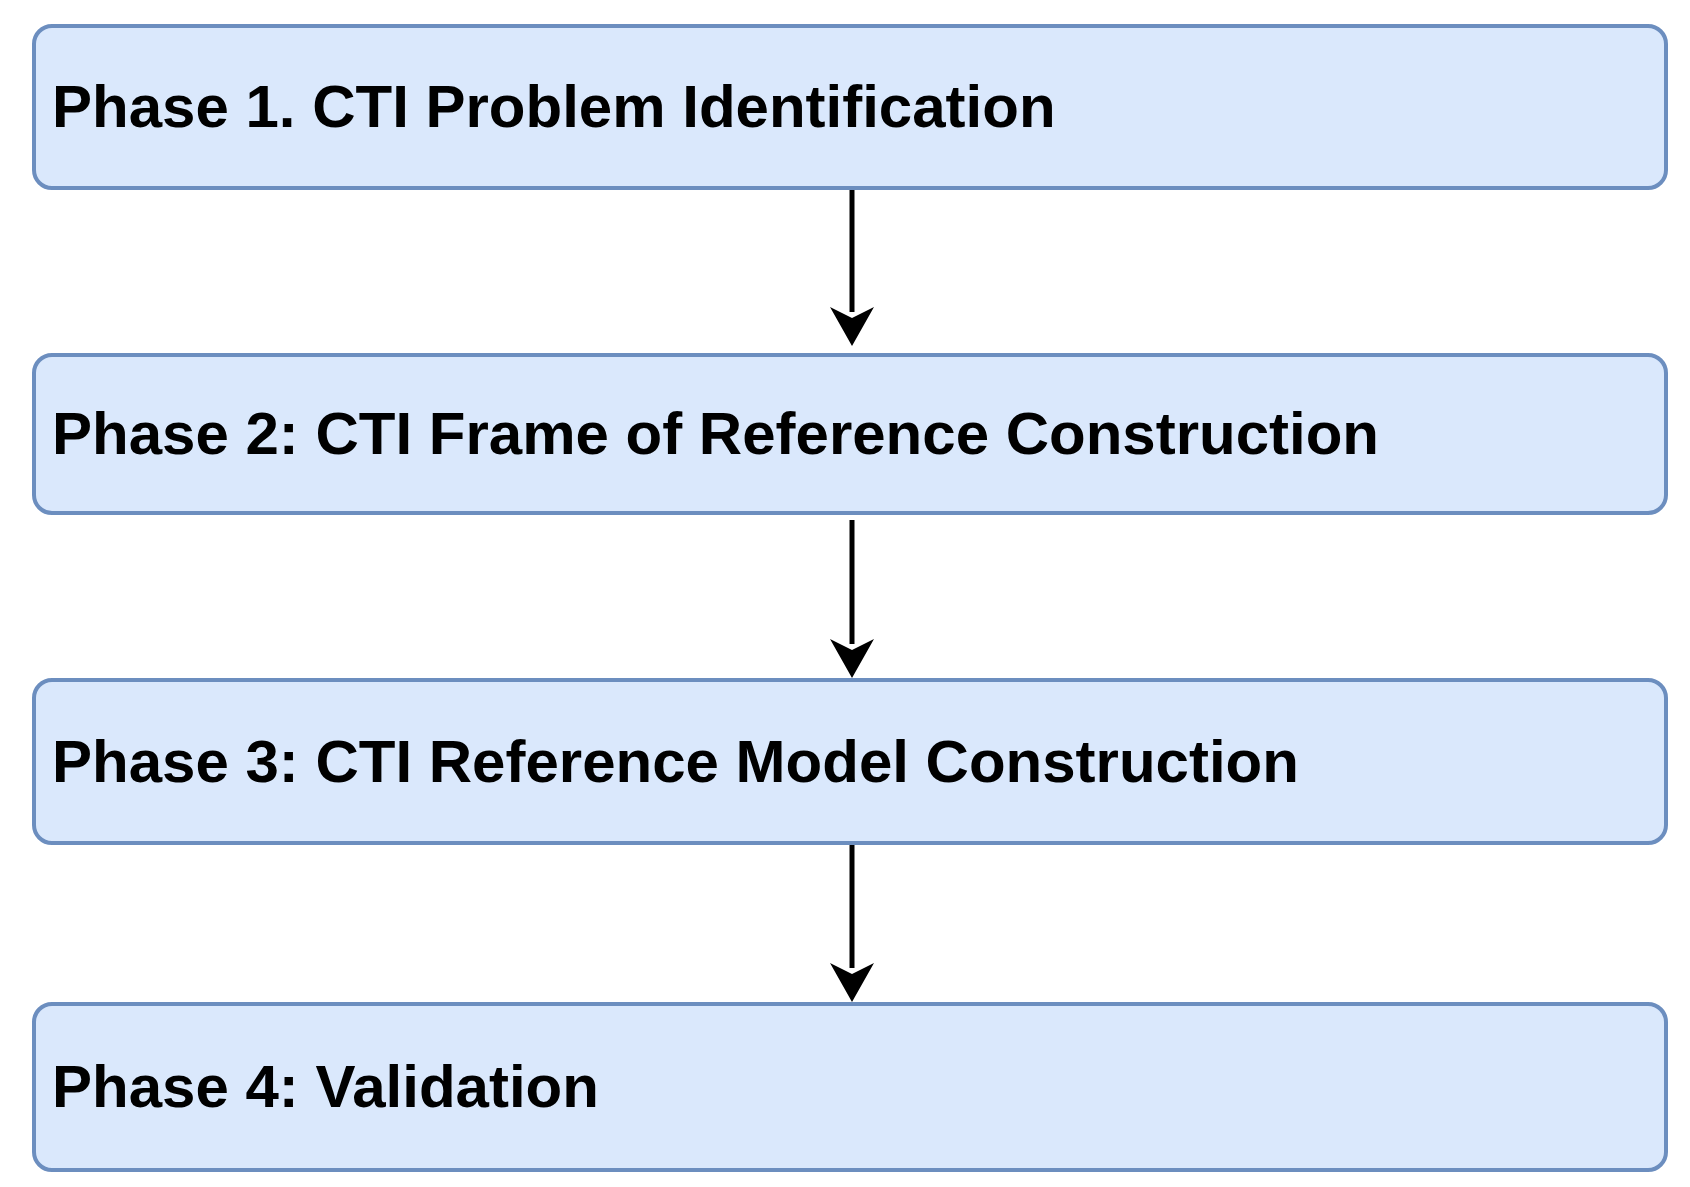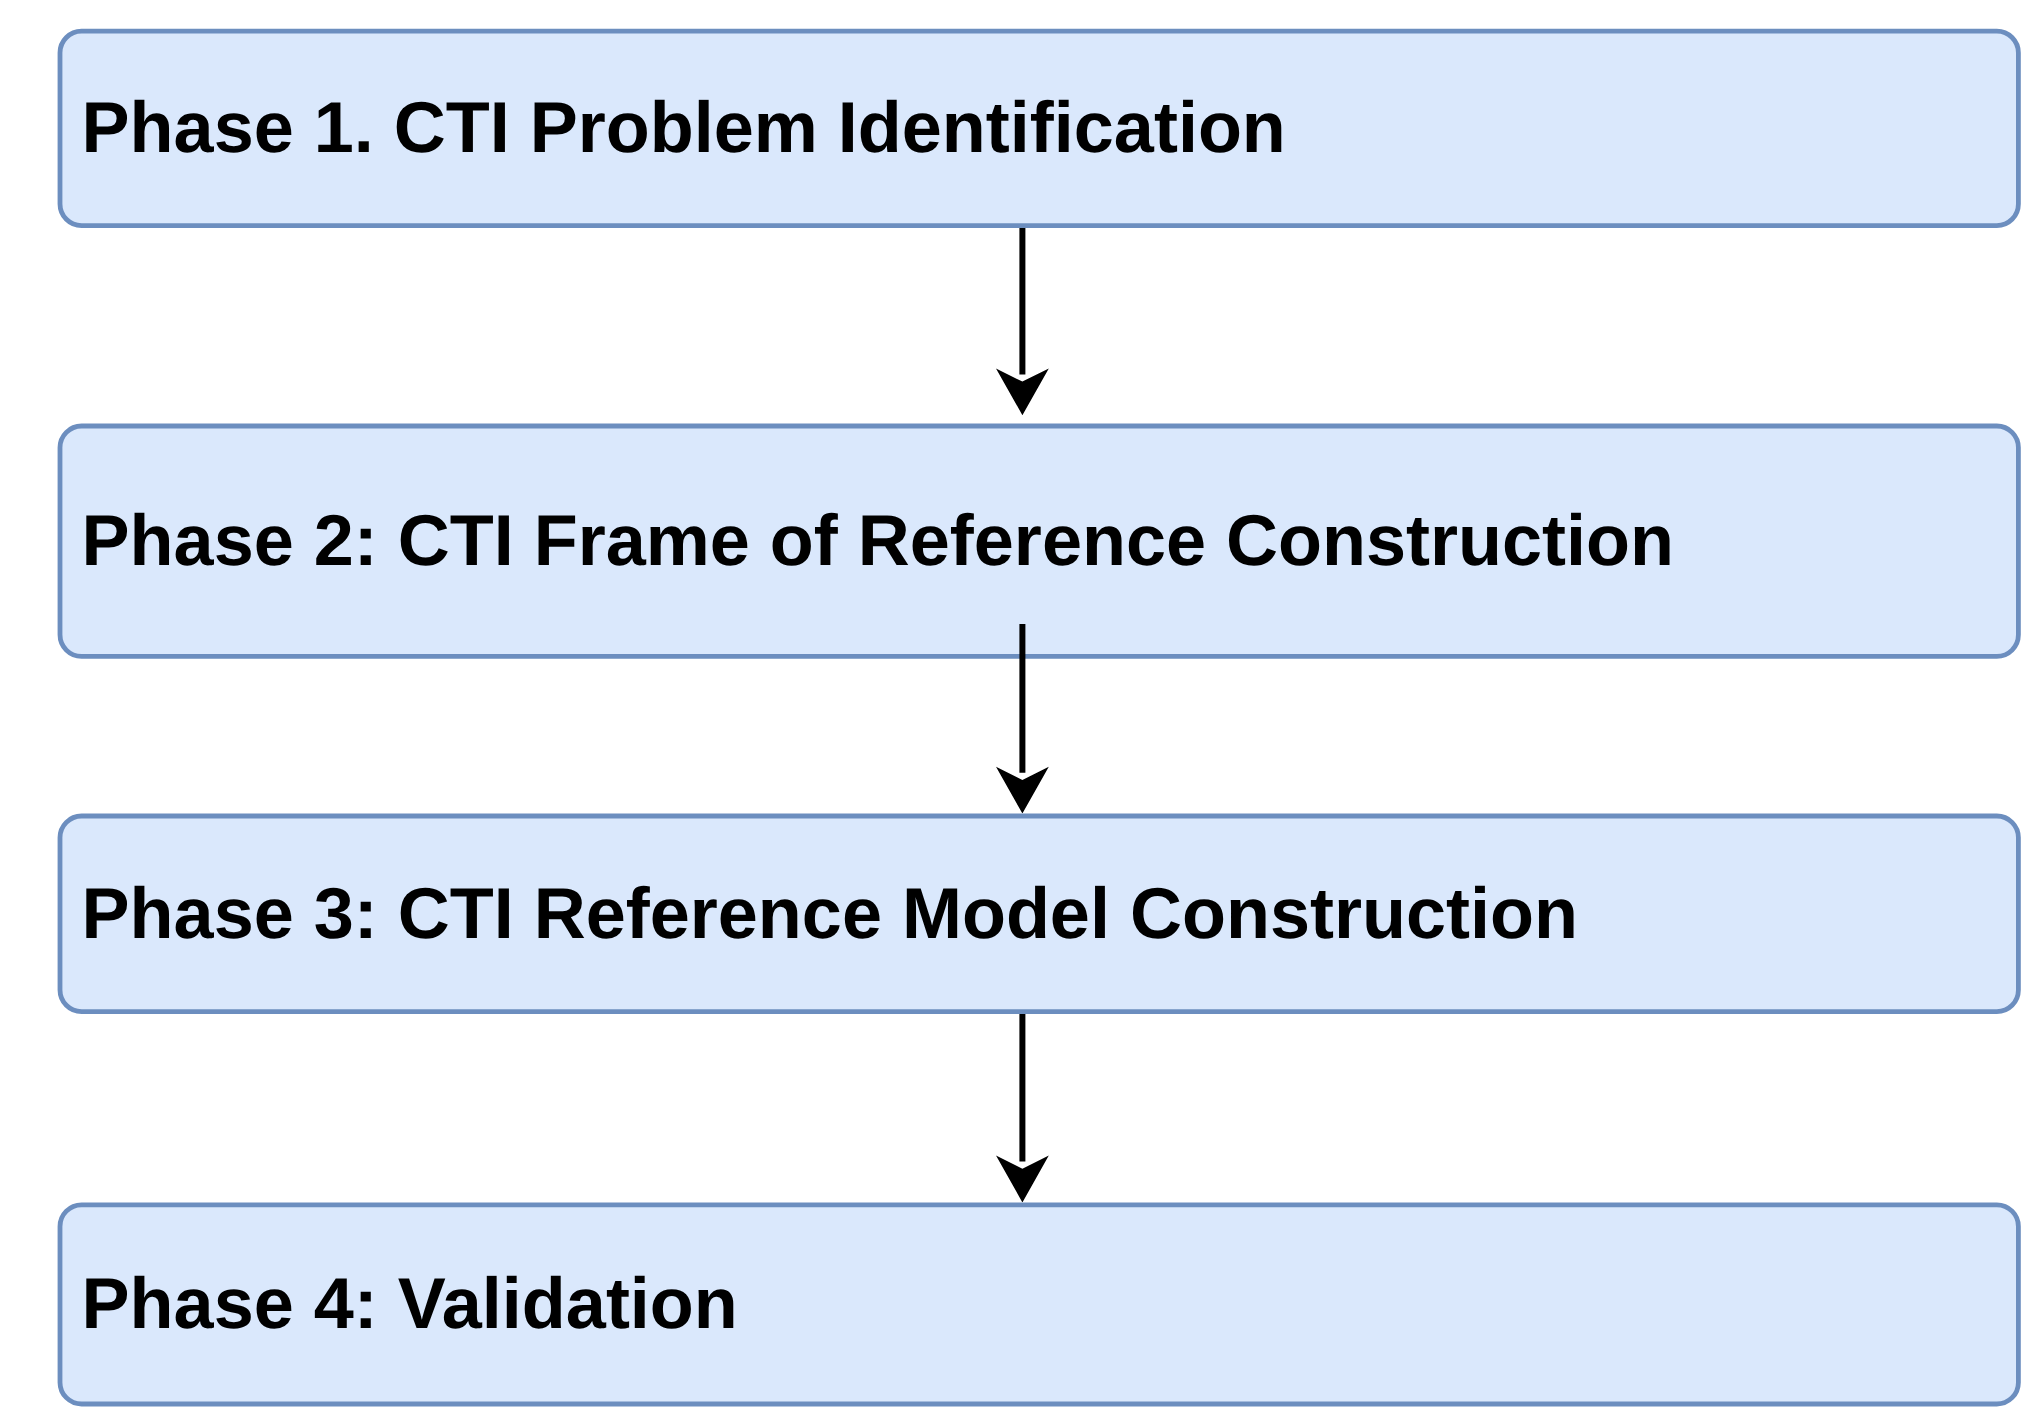--- a/index.html
+++ b/index.html
@@ -10,41 +10,41 @@
   .canvas {
     position: relative;
     width: 1690px;
     height: 1187px;
     background: #ffffff;
     overflow: hidden;
     font-family: "Liberation Sans", sans-serif;
   }
   .phase-box {
     position: absolute;
-    left: 48px;
+    left: 32px;
     width: 1636px;
     box-sizing: border-box;
     background: #dae8fc;
     border: 4px solid #6c8ebf;
     border-radius: 20px;
     display: flex;
     align-items: center;
     padding-left: 16px;
     padding-right: 16px;
   }
   .phase-label {
     font-weight: bold;
     font-size: 60px;
     line-height: 1.1;
     color: #000000;
     letter-spacing: 0px;
     white-space: nowrap;
   }
   .box-1 { top: 24px;   height: 166px; }
-  .box-2 { top: 353px;  height: 196px; }
+  .box-2 { top: 353px;  height: 162px; }
   .box-3 { top: 678px;  height: 167px; text-align: right; }
   .box-4 { top: 1002px; height: 170px; }
   .arrow {
     position: absolute;
     left: 824px;
     width: 56px;
   }
   .arrow-1 { top: 190px; height: 156px; }
   .arrow-2 { top: 520px; height: 158px; }
   .arrow-3 { top: 845px; height: 157px; }

